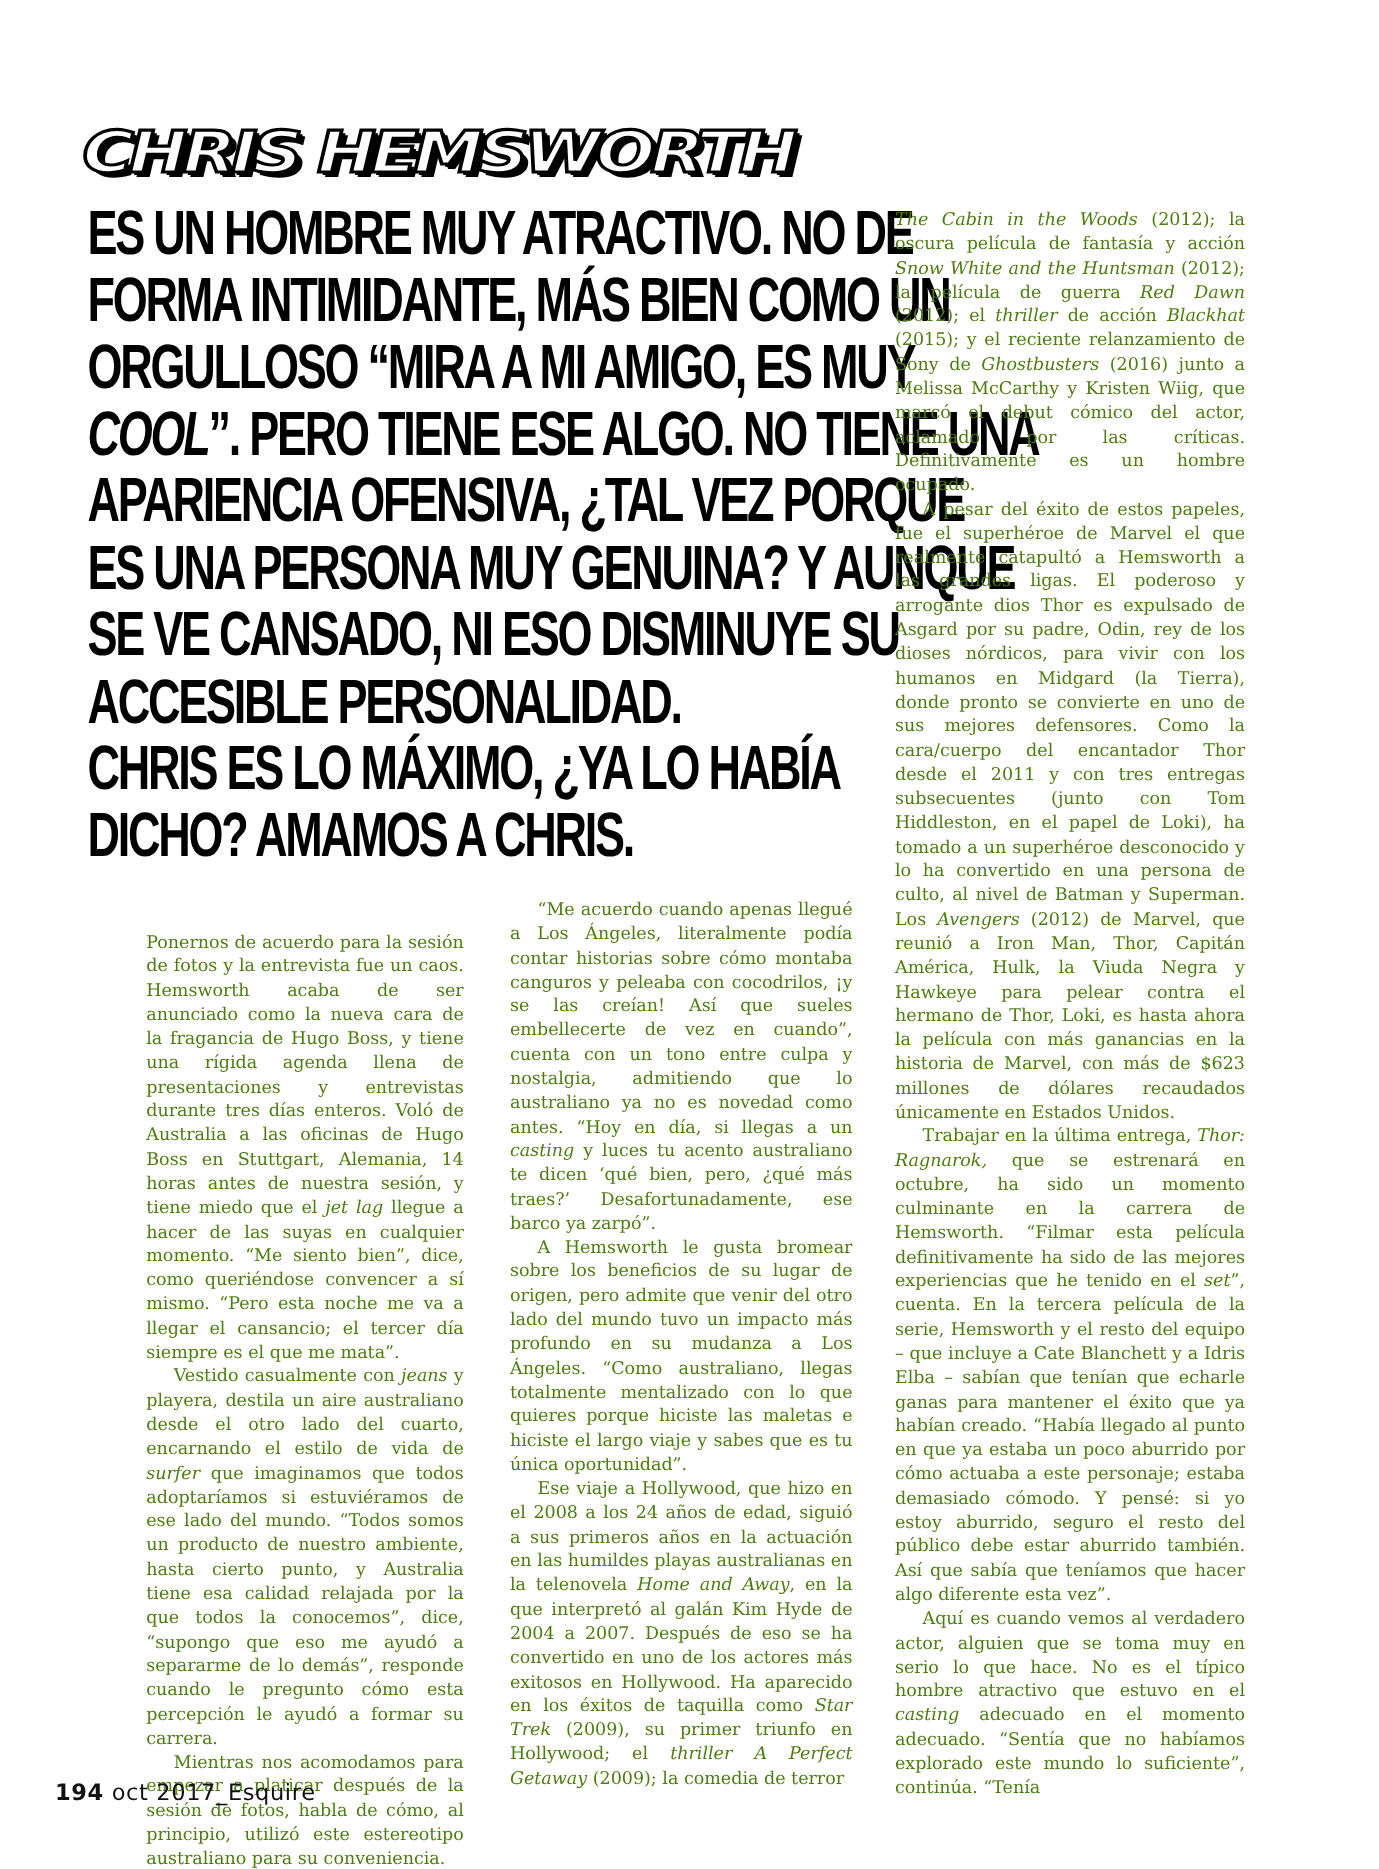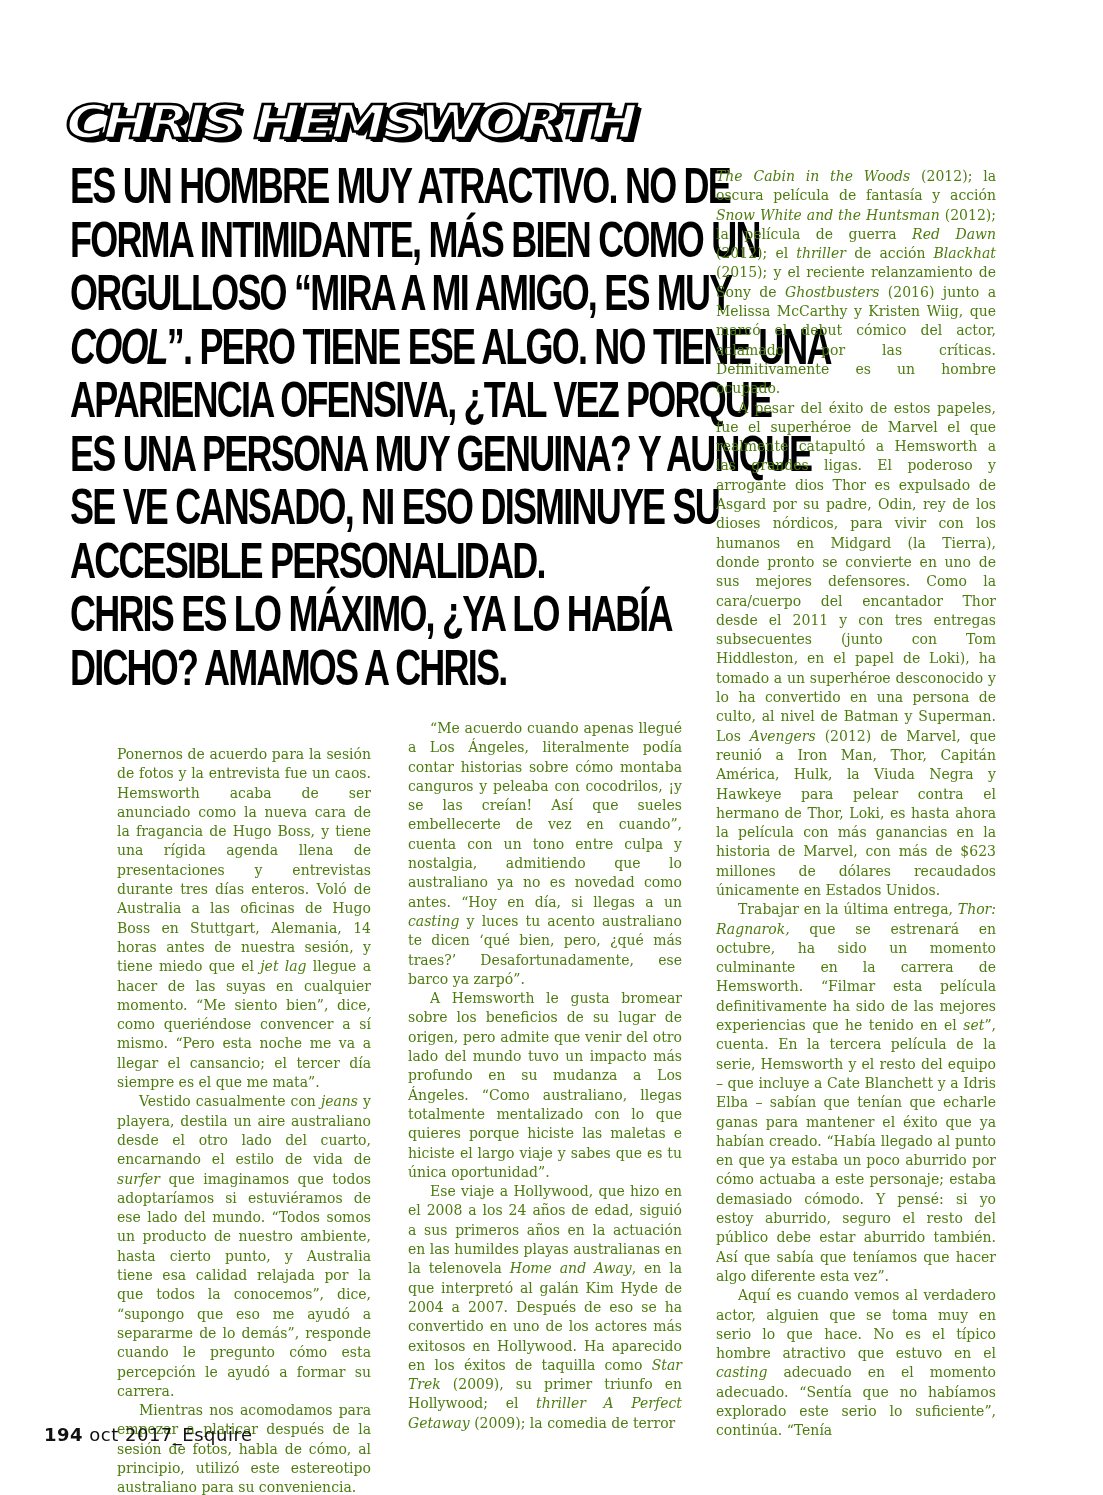--- a/index.html
+++ b/index.html
@@ -77,19 +77,19 @@
 <div class="col col2">
   <p class="indent"><span>“Me acuerdo cuando apenas llegué a Los Ángeles, literalmente podía contar historias sobre cómo montaba canguros y peleaba con cocodrilos, ¡y se las creían! Así que sueles embellecerte de vez en cuando”, cuenta con un tono entre culpa y nostalgia, admitiendo que lo australiano ya no es novedad como antes. “Hoy en día, si llegas a un </span><em>casting</em><span> y luces tu acento australiano te dicen ‘qué bien, pero, ¿qué más traes?’ Desafortunadamente, ese barco ya zarpó”.</span></p>
   <p class="indent">A Hemsworth le gusta bromear sobre los beneficios de su lugar de origen, pero admite que venir del otro lado del mundo tuvo un impacto más profundo en su mudanza a Los Ángeles. “Como australiano, llegas totalmente mentalizado con lo que quieres porque hiciste las maletas e hiciste el largo viaje y sabes que es tu única oportunidad”.</p>
   <p class="indent"><span>Ese viaje a Hollywood, que hizo en el 2008 a los 24 años de edad, siguió a sus primeros años en la actuación en las humildes playas australianas en la telenovela </span><em>Home and Away</em><span>, en la que interpretó al galán Kim Hyde de 2004 a 2007. Después de eso se ha convertido en uno de los actores más exitosos en Hollywood. Ha aparecido en los éxitos de taquilla como </span><em>Star Trek</em><span> (2009), su primer triunfo en Hollywood; el </span><em>thriller A Perfect Getaway</em><span> (2009); la comedia de terror</span></p>
 </div>
 
 <div class="col col3">
   <p><em>The Cabin in the Woods</em><span> (2012); la oscura película de fantasía y acción </span><em>Snow White and the Huntsman</em><span> (2012); la película de guerra </span><em>Red Dawn</em><span> (2012); el </span><em>thriller</em><span> de acción </span><em>Blackhat</em><span> (2015); y el reciente relanzamiento de Sony de </span><em>Ghostbusters</em><span> (2016) junto a Melissa McCarthy y Kristen Wiig, que marcó el debut cómico del actor, aclamado por las críticas. Definitivamente es un hombre ocupado.</span></p>
   <p class="indent"><span>A pesar del éxito de estos papeles, fue el superhéroe de Marvel el que realmente catapultó a Hemsworth a las grandes ligas. El poderoso y arrogante dios Thor es expulsado de Asgard por su padre, Odin, rey de los dioses nórdicos, para vivir con los humanos en Midgard (la Tierra), donde pronto se convierte en uno de sus mejores defensores. Como la cara/cuerpo del encantador Thor desde el 2011 y con tres entregas subsecuentes (junto con Tom Hiddleston, en el papel de Loki), ha tomado a un superhéroe desconocido y lo ha convertido en una persona de culto, al nivel de Batman y Superman. Los </span><em>Avengers</em><span> (2012) de Marvel, que reunió a Iron Man, Thor, Capitán América, Hulk, la Viuda Negra y Hawkeye para pelear contra el hermano de Thor, Loki, es hasta ahora la película con más ganancias en la historia de Marvel, con más de $623 millones de dólares recaudados únicamente en Estados Unidos.</span></p>
   <p class="indent"><span>Trabajar en la última entrega, </span><em>Thor: Ragnarok,</em><span> que se estrenará en octubre, ha sido un momento culminante en la carrera de Hemsworth. “Filmar esta película definitivamente ha sido de las mejores experiencias que he tenido en el </span><em>set</em><span>”, cuenta. En la tercera película de la serie, Hemsworth y el resto del equipo – que incluye a Cate Blanchett y a Idris Elba – sabían que tenían que echarle ganas para mantener el éxito que ya habían creado. “Había llegado al punto en que ya estaba un poco aburrido por cómo actuaba a este personaje; estaba demasiado cómodo. Y pensé: si yo estoy aburrido, seguro el resto del público debe estar aburrido también. Así que sabía que teníamos que hacer algo diferente esta vez”.</span></p>
-  <p class="indent"><span>Aquí es cuando vemos al verdadero actor, alguien que se toma muy en serio lo que hace. No es el típico hombre atractivo que estuvo en el </span><em>casting</em><span> adecuado en el momento adecuado. “Sentía que no habíamos explorado este serio lo suficiente”, continúa. “Tenía</span></p>
+  <p class="indent"><span>Aquí es cuando vemos al verdadero actor, alguien que se toma muy en serio lo que hace. No es el típico hombre atractivo que estuvo en el </span><em>casting</em><span> adecuado en el momento adecuado. “Sentía que no habíamos explorado este mundo lo suficiente”, continúa. “Tenía</span></p>
 </div>
 
 <div class="folio">
   <span class="num">194</span>
   <span>oct 2017_Esquire</span>
 </div>
 
 </body></html>

